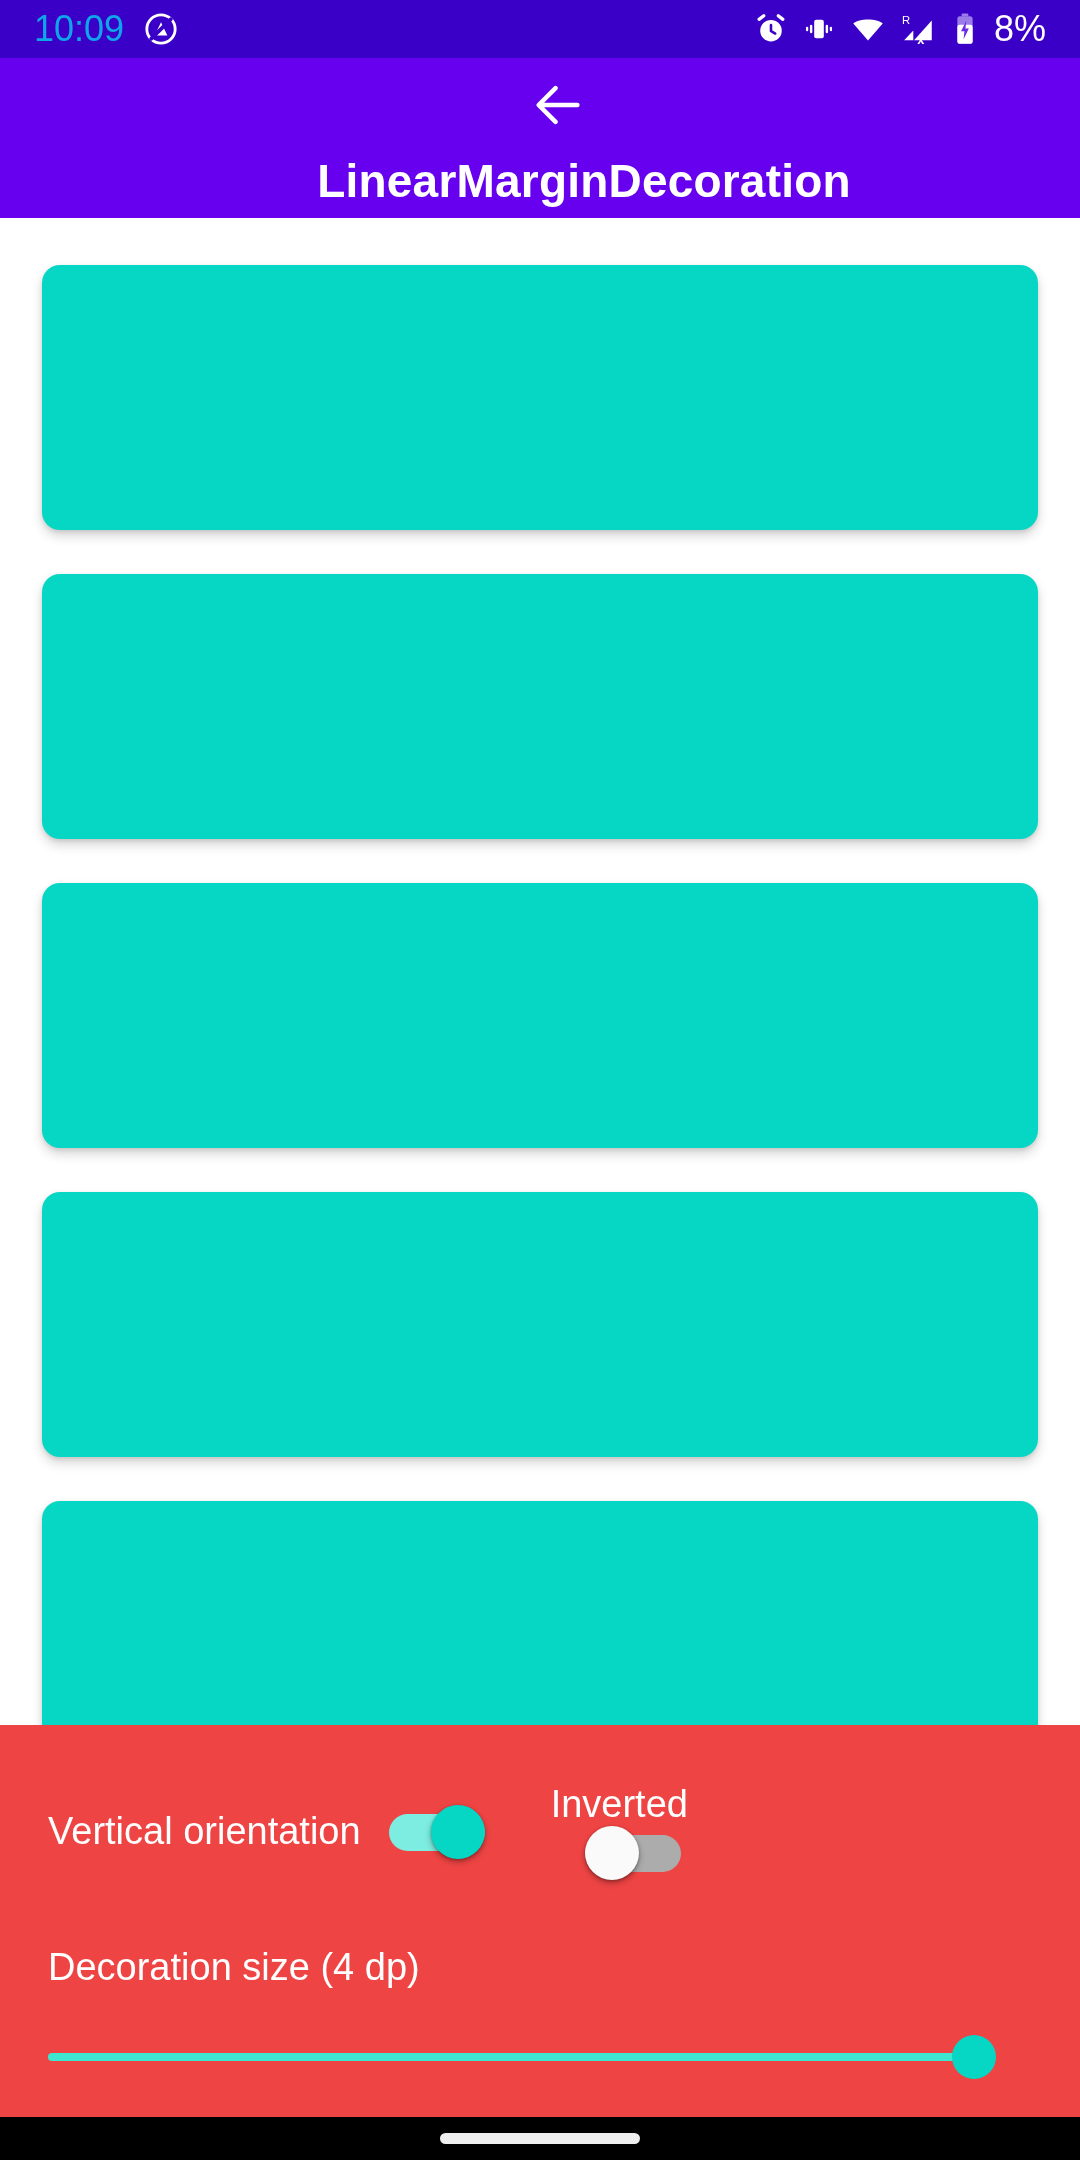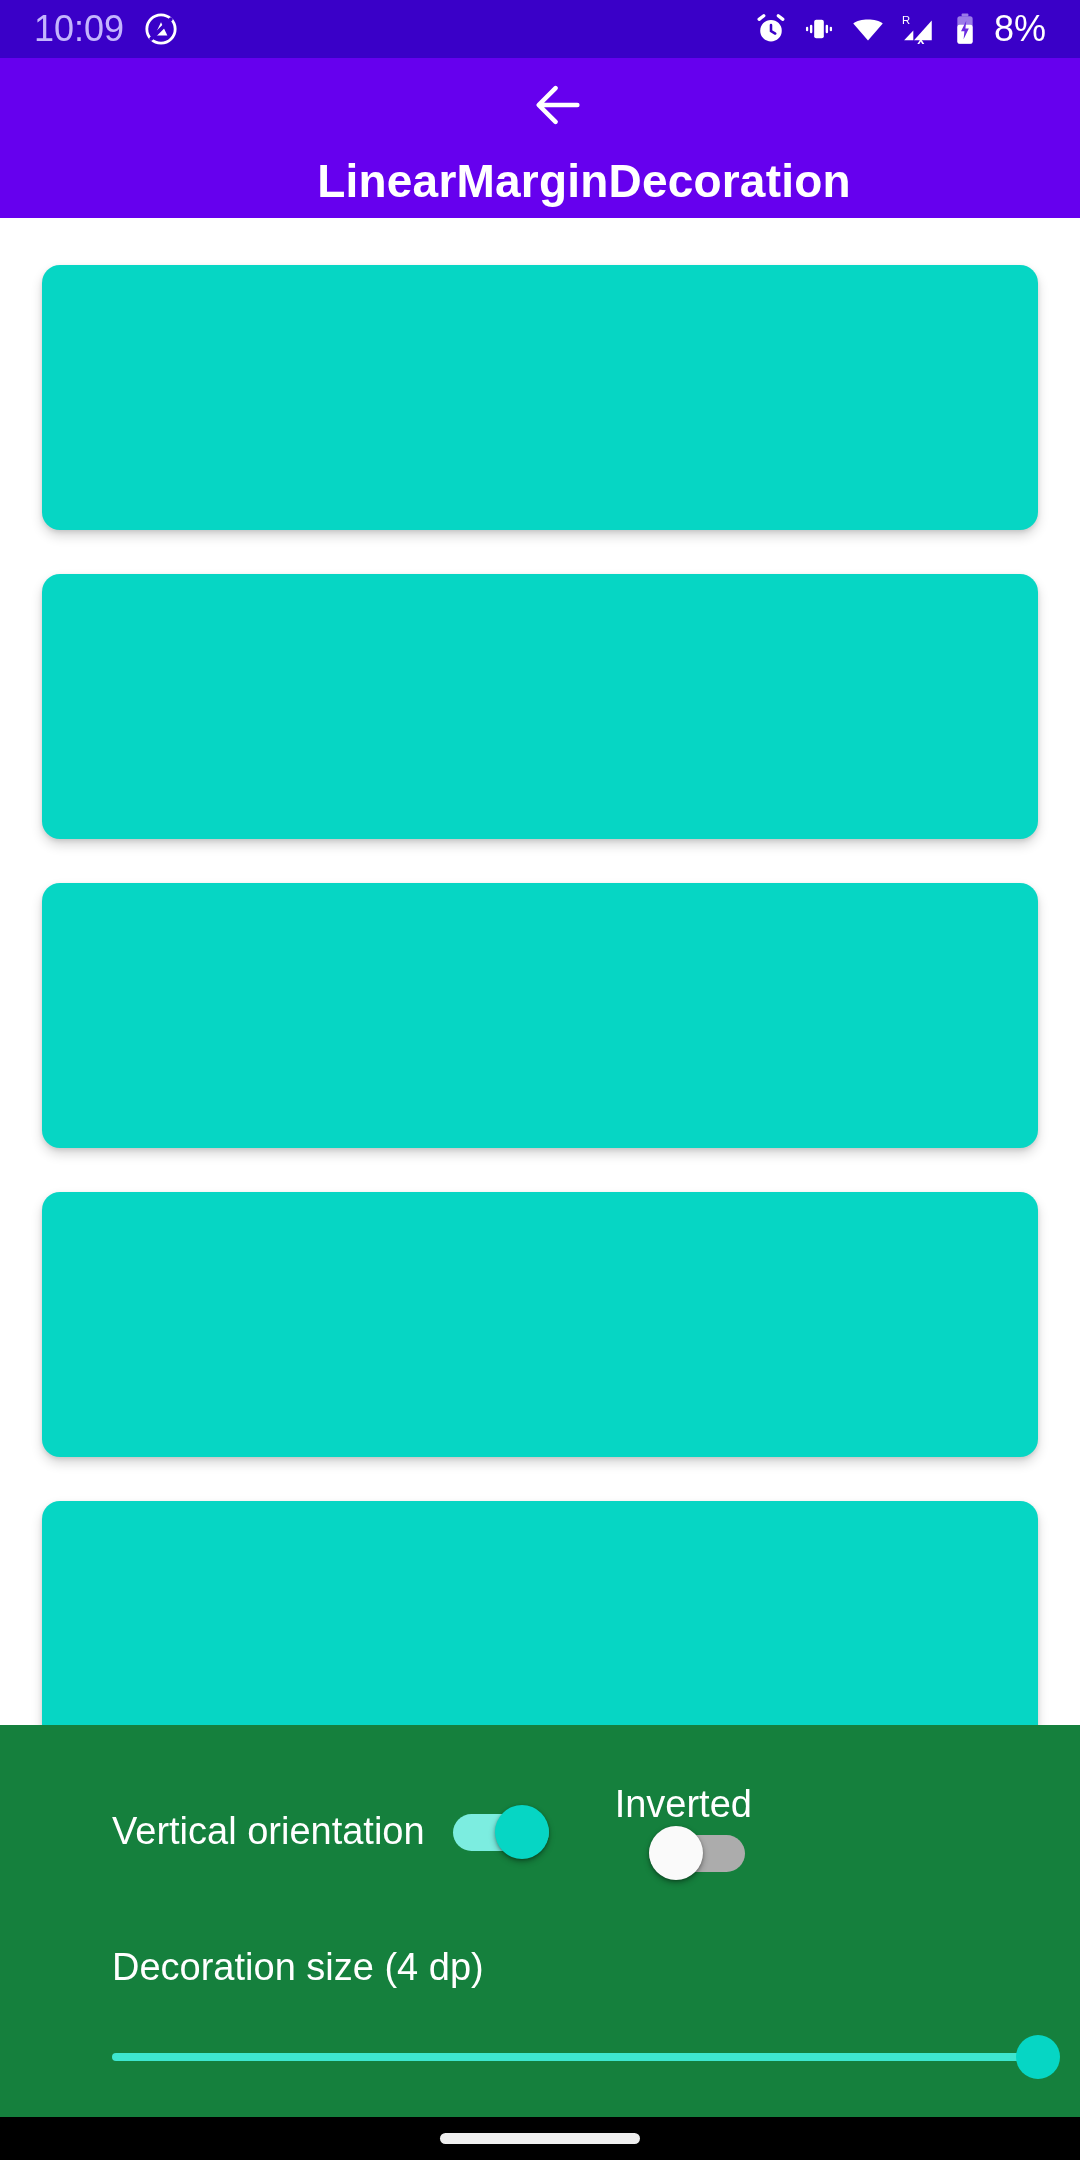--- a/index.html
+++ b/index.html
@@ -30,21 +30,21 @@
     justify-content: space-between;
     padding: 0 34px;
     box-sizing: border-box;
   }
   .status-left {
     display: flex;
     align-items: center;
     gap: 20px;
   }
   .status-time {
-    color: #c4b5fd;
+    color: #0ea5e9;
     font-size: 36px;
     font-weight: 500;
     letter-spacing: 0px;
     line-height: 1;
   }
   .status-right {
     display: flex;
     align-items: center;
     gap: 14px;
   }
@@ -108,23 +108,23 @@
     border-radius: 18px;
     box-shadow: 0 6px 12px rgba(0,0,0,0.16), 0 2px 4px rgba(0,0,0,0.10);
   }
 
   
   #control-panel {
     position: absolute;
     left: 0; top: 1725px;
     width: 1080px;
     height: 392px;
-    background: #15803d;
+    background: #ef4444;
     box-sizing: border-box;
-    padding: 0 112px;
+    padding: 0 48px;
   }
   #toggle-row {
     display: flex;
     align-items: center;
     padding-top: 58px;
   }
   .toggle-group {
     display: flex;
     align-items: center;
   }

